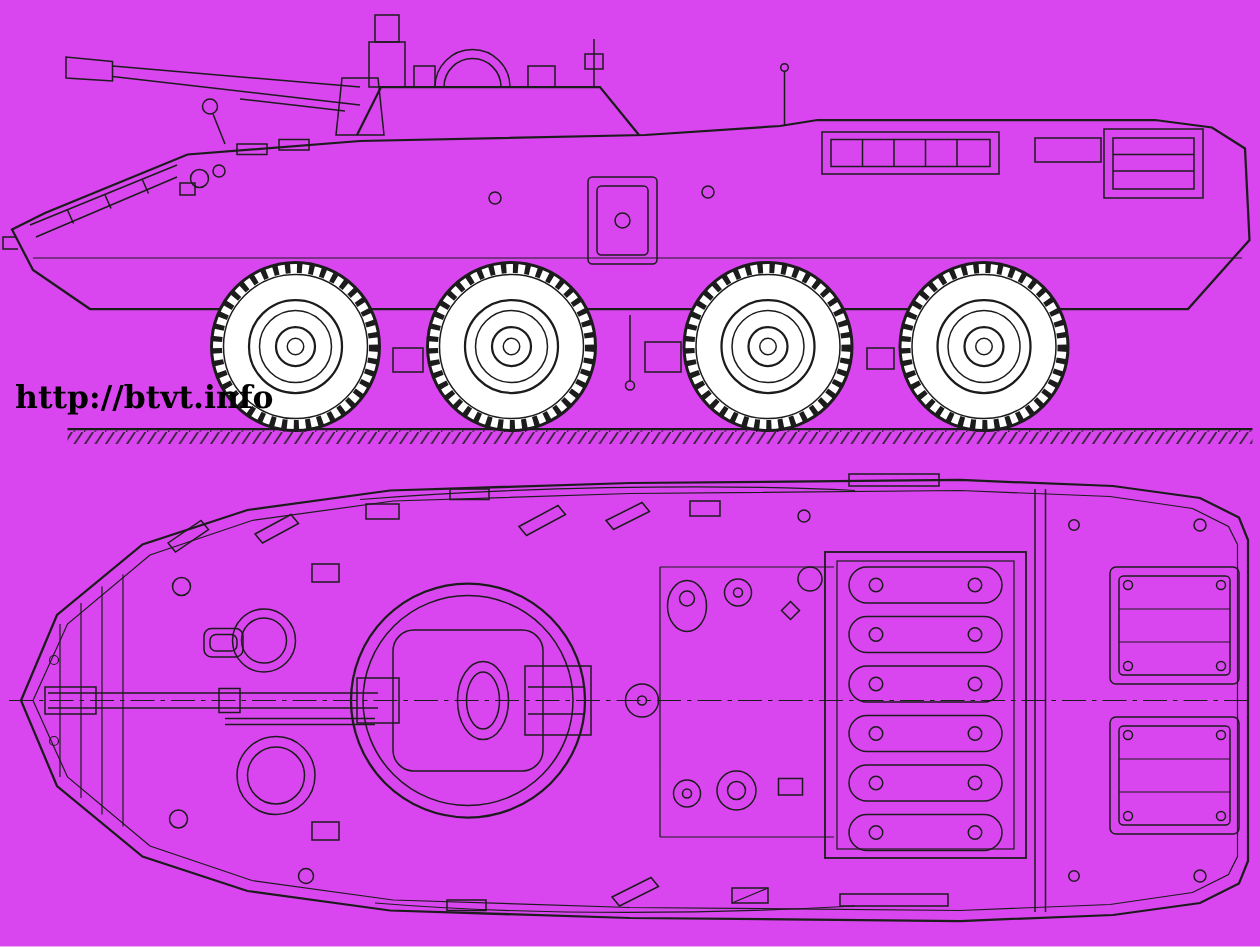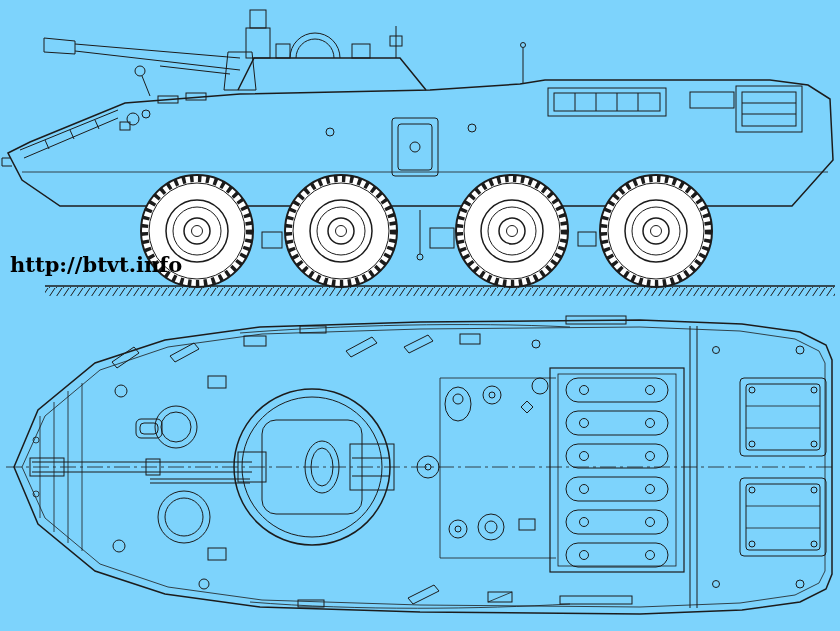--- a/index.html
+++ b/index.html
@@ -1,16 +1,16 @@
 <!DOCTYPE html>
 <html><head>
 <meta charset="utf-8">
 <style>
   html,body{margin:0;padding:0;background:#ffffff;}
-  .page{position:relative;width:840px;height:631px;background:#7dd3fc;overflow:hidden;
+  .page{position:relative;width:840px;height:631px;background:#d946ef;overflow:hidden;
         font-family:"DejaVu Sans", sans-serif;}
   svg{position:absolute;left:0;top:0;}
   .wm{font-family:"DejaVu Serif", serif;font-weight:bold;font-size:21px;fill:#000;}
 </style>
 </head>
 <body>
 
 <div class="page">
 <svg width="840" height="631" viewBox="0 0 840 631">
   <defs>

